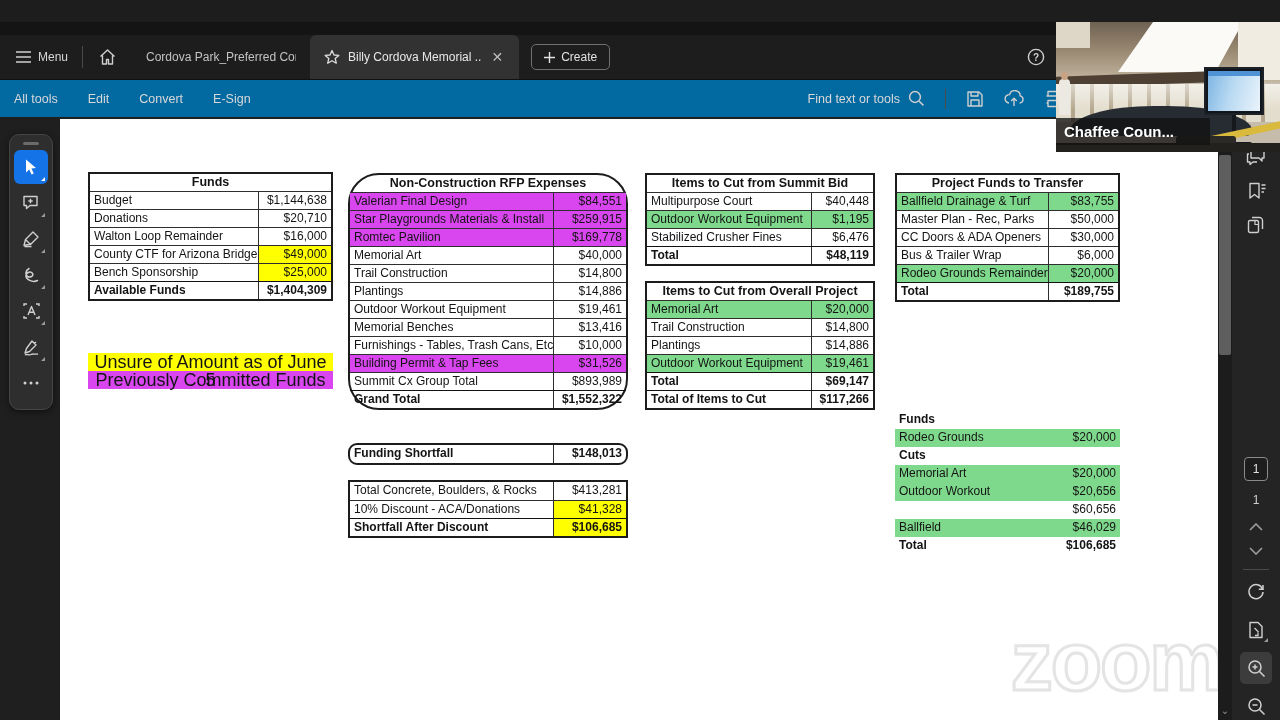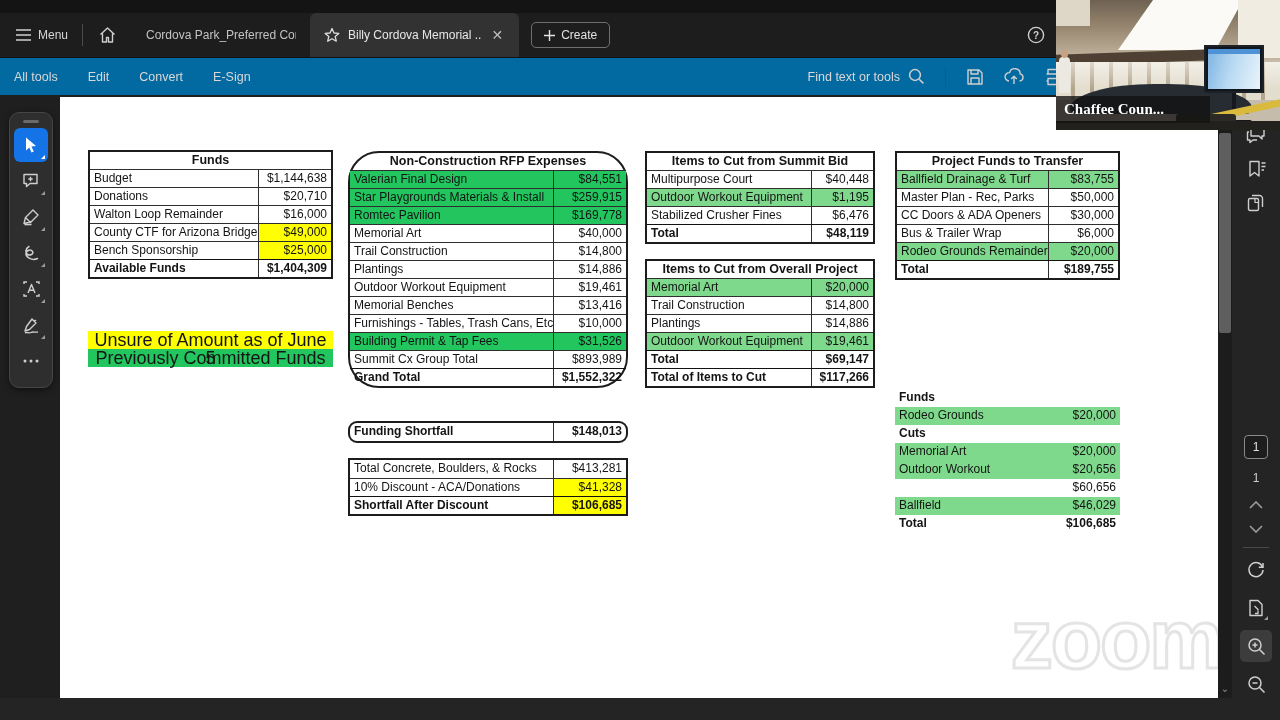--- a/index.html
+++ b/index.html
@@ -1,18 +1,18 @@
 <!DOCTYPE html>
 <html><head>
 <meta charset="utf-8">
 <style>
   * { margin:0; padding:0; box-sizing:border-box; }
   html,body { width:1280px; height:720px; overflow:hidden; background:#1d1d1d;
     font-family:"Liberation Sans", sans-serif; }
-  .app { position:relative; width:1280px; height:507px; background:#1f1f1f; }
+  .app { position:relative; width:1280px; height:507px; background:#1f1f1f;margin-top:22px; }
 
   
   .titlebar { position:absolute; left:0; top:0; width:1280px; height:57px; background:#1d1d1d; }
   .titlebar .top-strip { position:absolute; left:0; top:0; width:100%; height:13px; background:#141414; }
   .tab-row { position:absolute; left:0; top:13px; width:100%; height:44px; display:flex; align-items:stretch; }
   .menu-btn { display:flex; align-items:center; gap:7px; padding:0 14px 0 16px; color:#d6d6d6; font-size:12px; cursor:pointer; }
   .tb-divider { width:1px; height:22px; background:#4a4a4a; align-self:center; }
   .home-btn { display:flex; align-items:center; padding:0 16px; cursor:pointer; }
   .doc-tab { display:flex; align-items:center; gap:8px; padding:0 14px; color:#c3c3c3; font-size:12px; max-width:210px; cursor:pointer; }
   .doc-tab.active { background:#323232; border-radius:6px 6px 0 0; color:#e8e8e8; }
@@ -76,35 +76,35 @@
   .dtable { position:absolute; font-size:12px; background:#fff; border:2px solid #1c1c1c; }
   .thead { font-weight:bold; font-size:12.5px; text-align:center; height:17px; line-height:17px; }
   .trow { display:flex; height:18px; line-height:17px; }
   .trow + .trow, .thead + .trow { border-top:1px solid #2e2e2e; }
   .trow.bold { font-weight:bold; }
   .trow.bold + .trow, .trow + .trow.bold { border-top:1.5px solid #111; }
   .tc { overflow:hidden; white-space:nowrap; }
   .tl { flex:1; padding-left:4px; }
   .tv { width:var(--vcol,72px); border-left:1px solid #2e2e2e; text-align:right; padding-right:4px; }
   .hl-yellow { background:#ffff00; }
-  .hl-blue   { background:#22c55e; }
+  .hl-blue   { background:#d946ef; }
   .hl-green  { background:#7fd98c; }
   .dtable.plain { border:none; background:transparent; }
   .plain .trow + .trow, .plain .trow.bold + .trow, .plain .trow + .trow.bold { border-top:none; }
   .plain .tv { border-left:none; }
 
   .legend { position:absolute; left:28px; top:234px; width:245px; font-size:18px; text-align:center; }
   .legend-row { height:18px; line-height:18px; }
 
   
   .watermark { position:absolute; right:-4px; top:500px; font-size:84px; font-weight:bold; letter-spacing:-2px;
     color:#ffffff; -webkit-text-stroke:3px #e4e4e4; line-height:1; }
 
   
-  .video { position:absolute; top:0; right:0; width:224px; height:130px; overflow:hidden; z-index:60; background:#c6bcab;font-family:Liberation Serif, serif; }
+  .video { position:absolute; top:0; right:0; width:224px; height:130px; overflow:hidden; z-index:60; background:#c6bcab; }
   .v-ceiling { position:absolute; left:0; top:0; width:100%; height:60px; background:linear-gradient(180deg,#6f6253 0%,#97866f 45%,#c4b7a2 100%); }
   .v-light-main { position:absolute; left:62px; top:0; width:125px; height:50px; background:#fbfaf6;
     clip-path:polygon(28% 0, 100% 0, 78% 100%, 0 100%); }
   .v-light-right { position:absolute; right:0; top:0; width:42px; height:58px; background:#f0ece1; }
   .v-light-left { position:absolute; left:0; top:0; width:34px; height:26px; background:#ded6c6; }
   .v-beam { position:absolute; left:-4px; top:52px; width:160px; height:11px; background:#4e4134; transform:rotate(-2deg); }
   .v-windows { position:absolute; left:0; top:62px; width:100%; height:38px;
     background:repeating-linear-gradient(90deg,#e3ddcd 0 15px,#b4a68d 15px 19px); }
   .v-window-glow { position:absolute; left:0; top:62px; width:100%; height:38px;
     background:linear-gradient(180deg,rgba(255,255,255,.55),rgba(255,255,255,0) 70%); }

